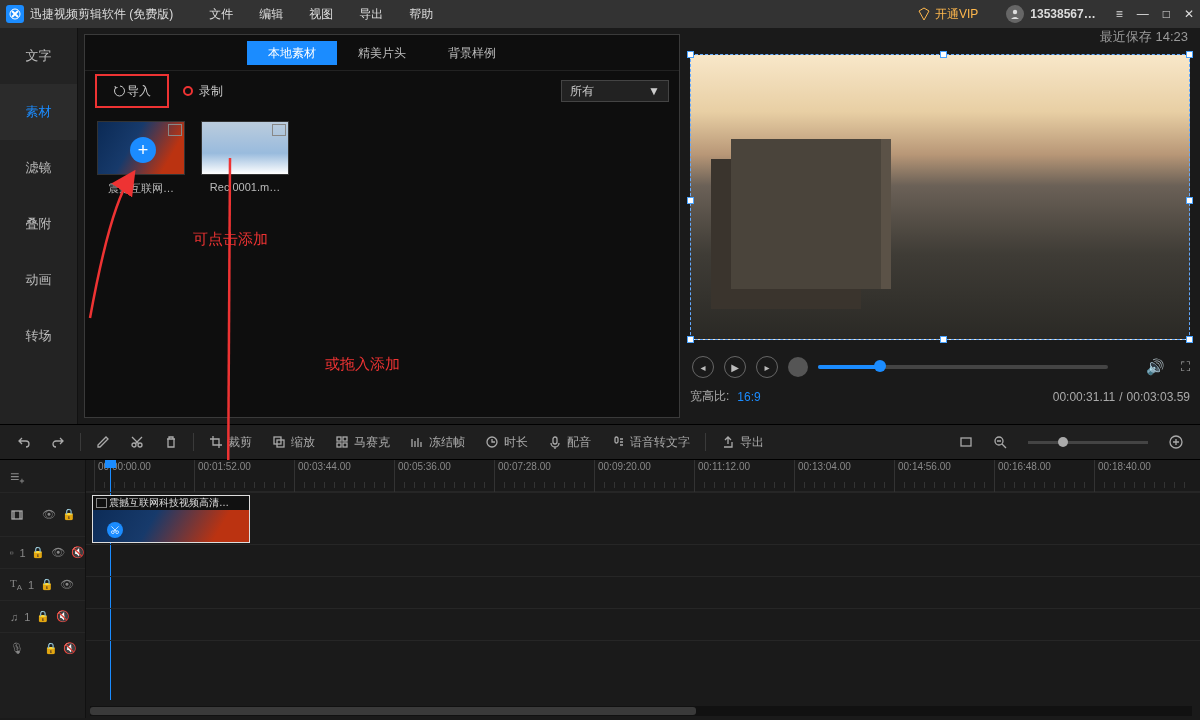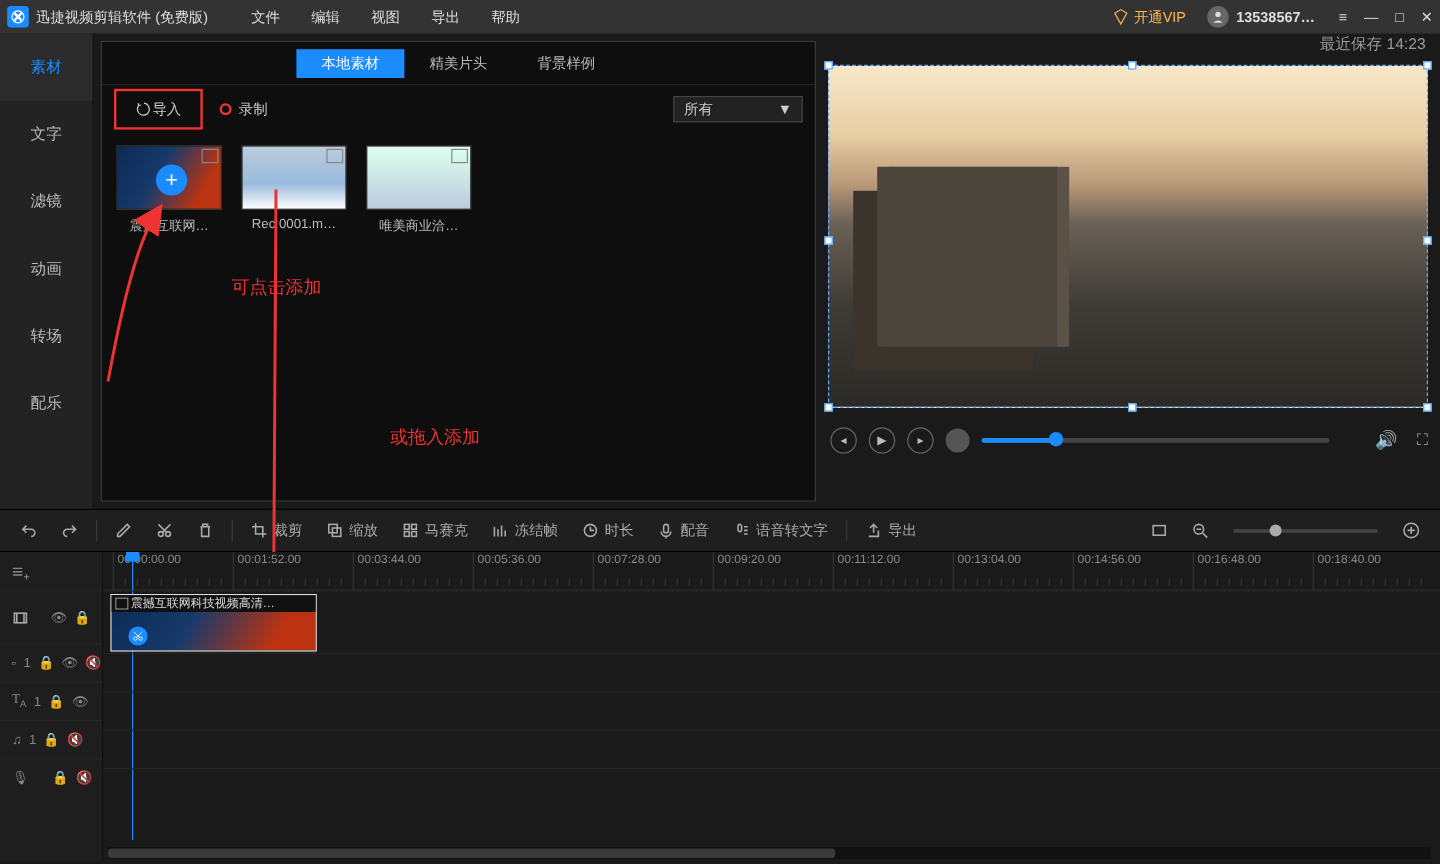--- a/index.html
+++ b/index.html
@@ -4,21 +4,21 @@
 <style>
 * { margin: 0; padding: 0; box-sizing: border-box; font-family: "Microsoft YaHei", sans-serif; }
 html, body { width: 1200px; height: 720px; overflow: hidden; background: #1a1a1a; color: #ccc; }
 
 
 .titlebar { height: 28px; background: #333; display: flex; align-items: center; padding: 0 6px; font-size: 12px; color: #ddd; }
 .titlebar .logo { width: 18px; height: 18px; background: #1b8cff; border-radius: 3px; display: flex; align-items: center; justify-content: center; margin-right: 6px; }
 .titlebar .menus { display: flex; gap: 26px; margin-left: 36px; }
 .titlebar .menus span { cursor: default; }
 .titlebar .spacer { flex: 1; }
-.titlebar .vip { color: #ffb84d; display: flex; align-items: center; gap: 4px; margin-right: 18px; }
+.titlebar .vip { color: #ffb84d; display: flex; align-items: center; gap: 4px; margin-right: 28px; }
 .titlebar .user { display: flex; align-items: center; gap: 6px; margin-right: 10px; }
 .titlebar .avatar { width: 18px; height: 18px; border-radius: 50%; background: #666; display: flex; align-items: center; justify-content: center; }
 .titlebar .wctrl { display: flex; gap: 14px; margin-left: 10px; }
 
 
 .upper { height: 396px; display: flex; position: relative; }
 
 
 .sidetabs { width: 86px; background: #232323; border-right: 1px solid #111; }
 .sidetabs .tab { height: 56px; display: flex; align-items: center; justify-content: center; font-size: 13px; color: #bbb; }
@@ -89,21 +89,21 @@
 .track-head.sm { height: 32px; }
 
 .tl-right { position: absolute; left: 86px; right: 0; top: 0; height: 100%; overflow: hidden; }
 .ruler { height: 32px; position: relative; background: #1a1a1a; font-size: 10px; color: #888; border-bottom: 1px solid #262626; }
 .ruler .tick { position: absolute; top: 0; height: 32px; border-left: 1px solid #333; padding-left: 3px; line-height: 14px; }
 .ruler .mt { position:absolute; top:22px; width:1px; height:6px; background:#333;}
 .playhead { position: absolute; left: 24px; top: 0; width: 1px; height: 240px; background: #1b8cff; }
 .playhead::before { content:""; position:absolute; left:-5px; top:0; width:11px; height:8px; background:#1b8cff; }
 .lane { height: 44px; border-top: 1px solid #262626; position: relative; }
 .lane.sm { height: 32px; }
-.clip { position: absolute; left: 6px; top: 2px; width: 172px; height: 48px; border: 1px solid #ddd; background: linear-gradient(120deg,#0b2a55,#173a6b 40%,#b31 80%); }
+.clip { position: absolute; left: 6px; top: 2px; width: 158px; height: 48px; border: 1px solid #ddd; background: linear-gradient(120deg,#0b2a55,#173a6b 40%,#b31 80%); }
 .clip .clip-title { position:absolute; left:0; top:0; right:0; height:14px; background:#111; color:#ddd; font-size:10px; padding:0 14px 0 16px; white-space:nowrap; overflow:hidden; }
 .clip .clip-title::before{content:"";position:absolute;left:3px;top:2px;width:9px;height:8px;border:1px solid #888;}
 .clip .mark { position:absolute; left:14px; bottom:4px; width:16px;height:16px;border-radius:50%;background:#1b8cff;display:flex;align-items:center;justify-content:center;}
 .hscroll { position:absolute; left:4px; right:8px; bottom:2px; height:10px; background:#111;}
 .hscroll .bar{position:absolute;left:0;top:1px;height:8px;width:55%;background:#3a3a3a;border-radius:3px;}
 
 .ic { stroke:#aaa; stroke-width:1.3; fill:none; }
 </style>
 </head>
 <body>
@@ -142,26 +142,26 @@
   <div class="wctrl">
     <span>≡</span>
     <span>—</span>
     <span>□</span>
     <span>✕</span>
   </div>
 </div>
 
 <div class="upper">
   <div class="sidetabs">
+    <div class="tab">文字</div>
     <div class="tab active">素材</div>
-    <div class="tab">文字</div>
     <div class="tab">滤镜</div>
+    <div class="tab">叠附</div>
     <div class="tab">动画</div>
     <div class="tab">转场</div>
-    <div class="tab">配乐</div>
   </div>
 
   <div class="media">
     <div class="media-tabs">
       <div class="mtab active">本地素材</div>
       <div class="mtab">精美片头</div>
       <div class="mtab">背景样例</div>
     </div>
     <div class="media-bar">
       <div class="import-btn">
@@ -184,24 +184,20 @@
     <div class="thumbs">
       <div class="thumb t1">
         <div class="img">
             <div class="plus">+</div>
           </div>
         <div class="cap">震撼互联网…</div>
       </div>
       <div class="thumb t2">
         <div class="img"></div>
         <div class="cap">Rec 0001.m…</div>
-      </div>
-      <div class="thumb t3">
-        <div class="img"></div>
-        <div class="cap">唯美商业洽…</div>
       </div>
     </div>
     <div class="annot a1">可点击添加</div>
     <div class="annot a2">或拖入添加</div>
   </div>
 
   <svg class="arrows">
     <defs>
         <marker id="ah" markerWidth="10" markerHeight="10" refX="6" refY="5" orient="auto">
           <path d="M0 0 L10 5 L0 10 Z" fill="#e33"></path>
@@ -229,20 +225,28 @@
       <div class="pbtn">▶</div>
       <div class="pbtn">▸</div>
       <div class="pstop"></div>
       <div class="vol-track">
         <div class="vol-fill"></div>
           <div class="vol-thumb"></div>
       </div>
       <div style="flex:1"></div>
       <span style="font-size:15px;color:#aaa">🔊</span>
       <span style="font-size:13px;color:#aaa;margin-left:6px">⛶</span>
+    </div>
+    <div class="pinfo">
+      <span>宽高比:</span>
+      <span class="ratio">16:9</span>
+      <div class="spacer"></div>
+      <span>00:00:31.11</span>
+      <span style="margin:0 4px">/</span>
+      <span>00:03:03.59</span>
     </div>
   </div>
 </div>
 
 <div class="toolbar">
   <div class="tb">
       <svg class="ic" viewBox="0 0 14 14">
         <path d="M5 3 L2 6 L5 9 M2 6 H9 A3 3 0 0 1 9 12"></path>
       </svg>
     </div>

